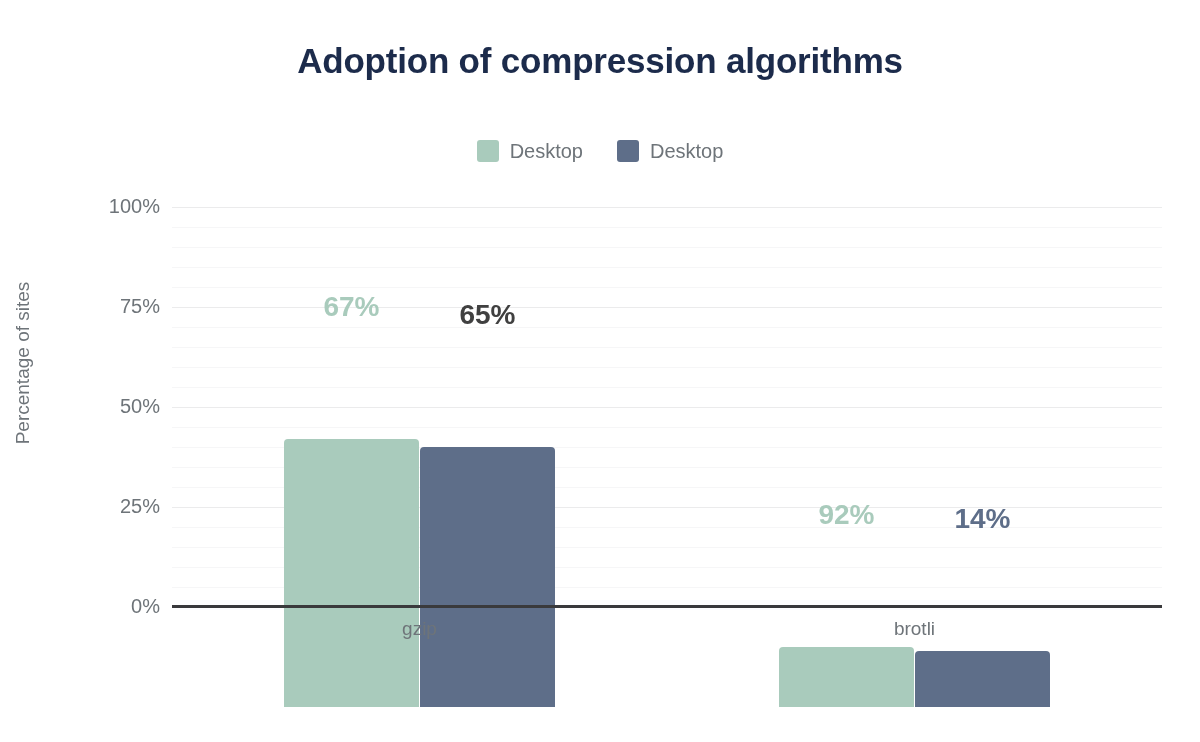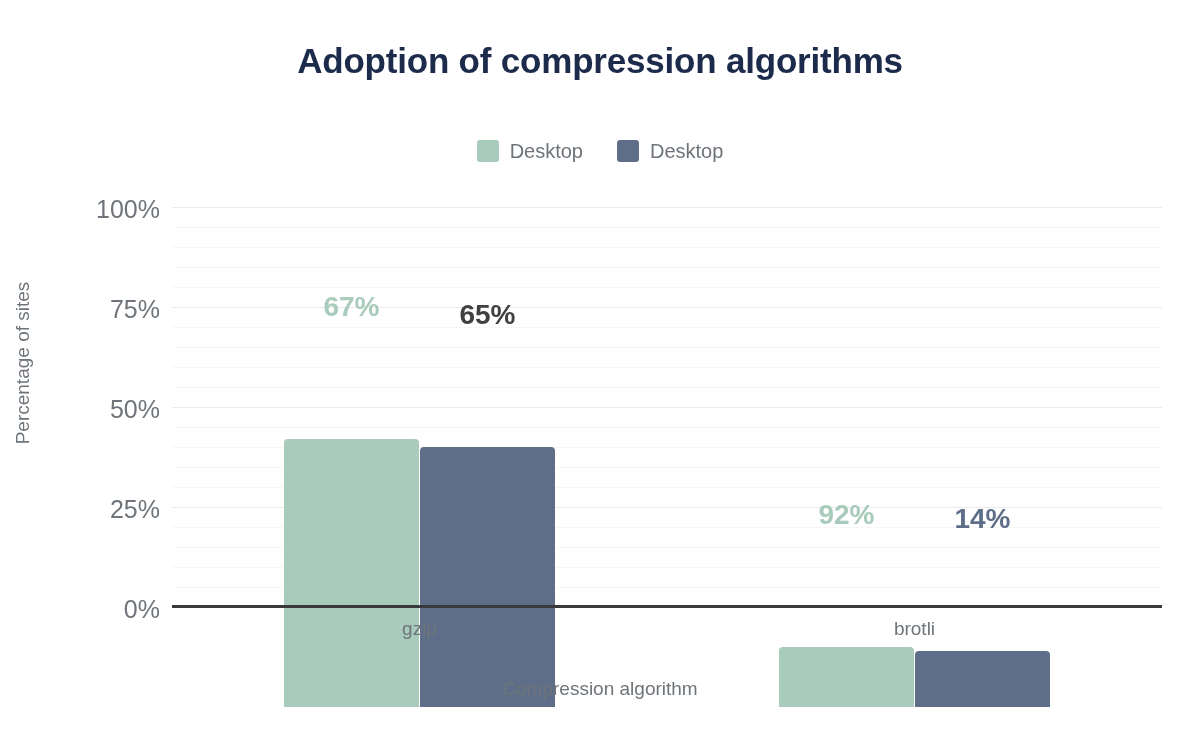--- a/index.html
+++ b/index.html
@@ -104,21 +104,21 @@
     top: 605px;
     width: 990px;
     height: 3px;
     background: #3a3a3c;
   }
 
   
   .y-tick-label {
     position: absolute;
     right: 1182px; 
-    font-size: 25px;
+    font-size: 20px;
     color: #6e7479;
     text-align: right;
     white-space: nowrap;
   }
   .y-axis-labels {
     position: absolute;
     left: 0;
     top: 0;
     width: 1200px;
     height: 742px;
@@ -235,15 +235,14 @@
       <div class="y-tick-label" style="left: 40px; width: 120px; top: 395px;">50%</div>
       <div class="y-tick-label" style="left: 40px; width: 120px; top: 295px;">75%</div>
       <div class="y-tick-label" style="left: 40px; width: 120px; top: 195px;">100%</div>
     </div>
 
   <div class="y-axis-title">Percentage of sites</div>
 
   <div class="x-tick-label" id="xt1" style="left: 814.5px; width: 200px;">brotli</div>
   <div class="x-tick-label" id="xt0" style="left: 319.5px; width: 200px;">gzip</div>
 
-  <div class="x-axis-title">Compression algorithm</div>
 
 </div>
 
 </body></html>

